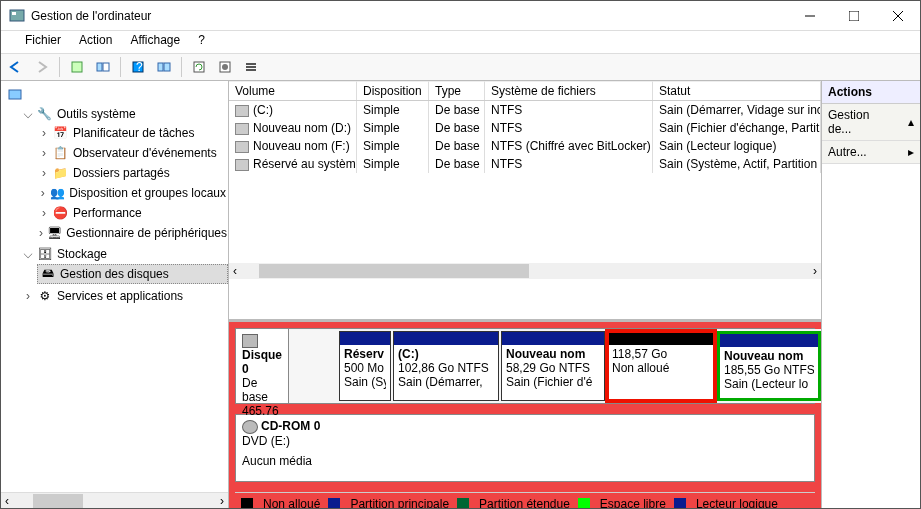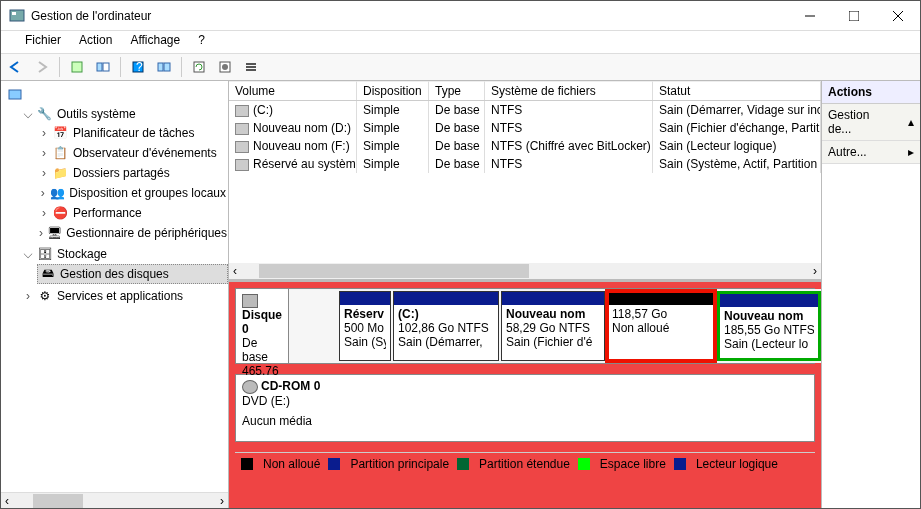--- a/index.html
+++ b/index.html
@@ -16,21 +16,21 @@
 .main { flex: 1; display: flex; min-height: 0; }
 .treepane { width: 228px; border-right: 1px solid #bbb; overflow: auto; padding: 4px 0; position: relative; }
 .tree ul { list-style: none; padding-left: 16px; }
 .tree li { white-space: nowrap; padding: 1px 0; }
 .tree li > .row { display: flex; align-items: center; gap: 4px; padding: 1px 2px; cursor: default; }
 .tree li > .row.sel { background: #ddd; border: 1px dotted #888; }
 .tree .expander { width: 10px; display: inline-block; text-align: center; color: #555; }
 .tree .ticon { width: 16px; height: 16px; display: inline-flex; align-items: center; justify-content: center; }
 .treepane .hscroll { position: absolute; bottom: 0; left: 0; right: 0; height: 16px; background: #f0f0f0; display:flex; align-items:center; justify-content:space-between; border-top:1px solid #ddd;}
 .treepane .hscroll .thumb { height:14px; background:#ccc; width:50px; margin-left:20px;}
-.centerpane { flex: 1; display: flex; flex-direction: column; min-width: 0; border-right:1px solid #bbb;}
+.centerpane { flex: 1; display: flex; flex-direction: column; min-width: 0; border-right:1px solid #bbb;gap:40px;}
 .volumes { flex: 0 0 auto; overflow: hidden; }
 .volhead { display: flex; background: #fff; border-bottom: 1px solid #ccc; }
 .volhead > div, .volrow > div { padding: 2px 6px; border-right: 1px solid #ddd; overflow: hidden; white-space: nowrap; text-overflow: clip; }
 .col-v { width: 128px; } .col-d { width: 72px; } .col-t { width: 56px; } .col-f { width: 168px; } .col-s { flex: 1; }
 .volhead > div { background: #fff; border-top:1px solid #eee; }
 .volrow { display: flex; }
 .volrow .drv { display:inline-block; width:14px; height:12px; background:#ccc; border:1px solid #888; margin-right:4px; vertical-align:middle;}
 .volumes .hscrollbar { height:16px; background:#f0f0f0; display:flex; align-items:center; margin-top:90px;}
 .volumes .hscrollbar .thumb{height:14px;background:#ccc;width:270px;margin-left:18px;}
 .disks { flex: 1; background: #ef4444; border-top: 3px solid #bbb; padding: 6px 6px 0 6px; overflow: hidden; }

